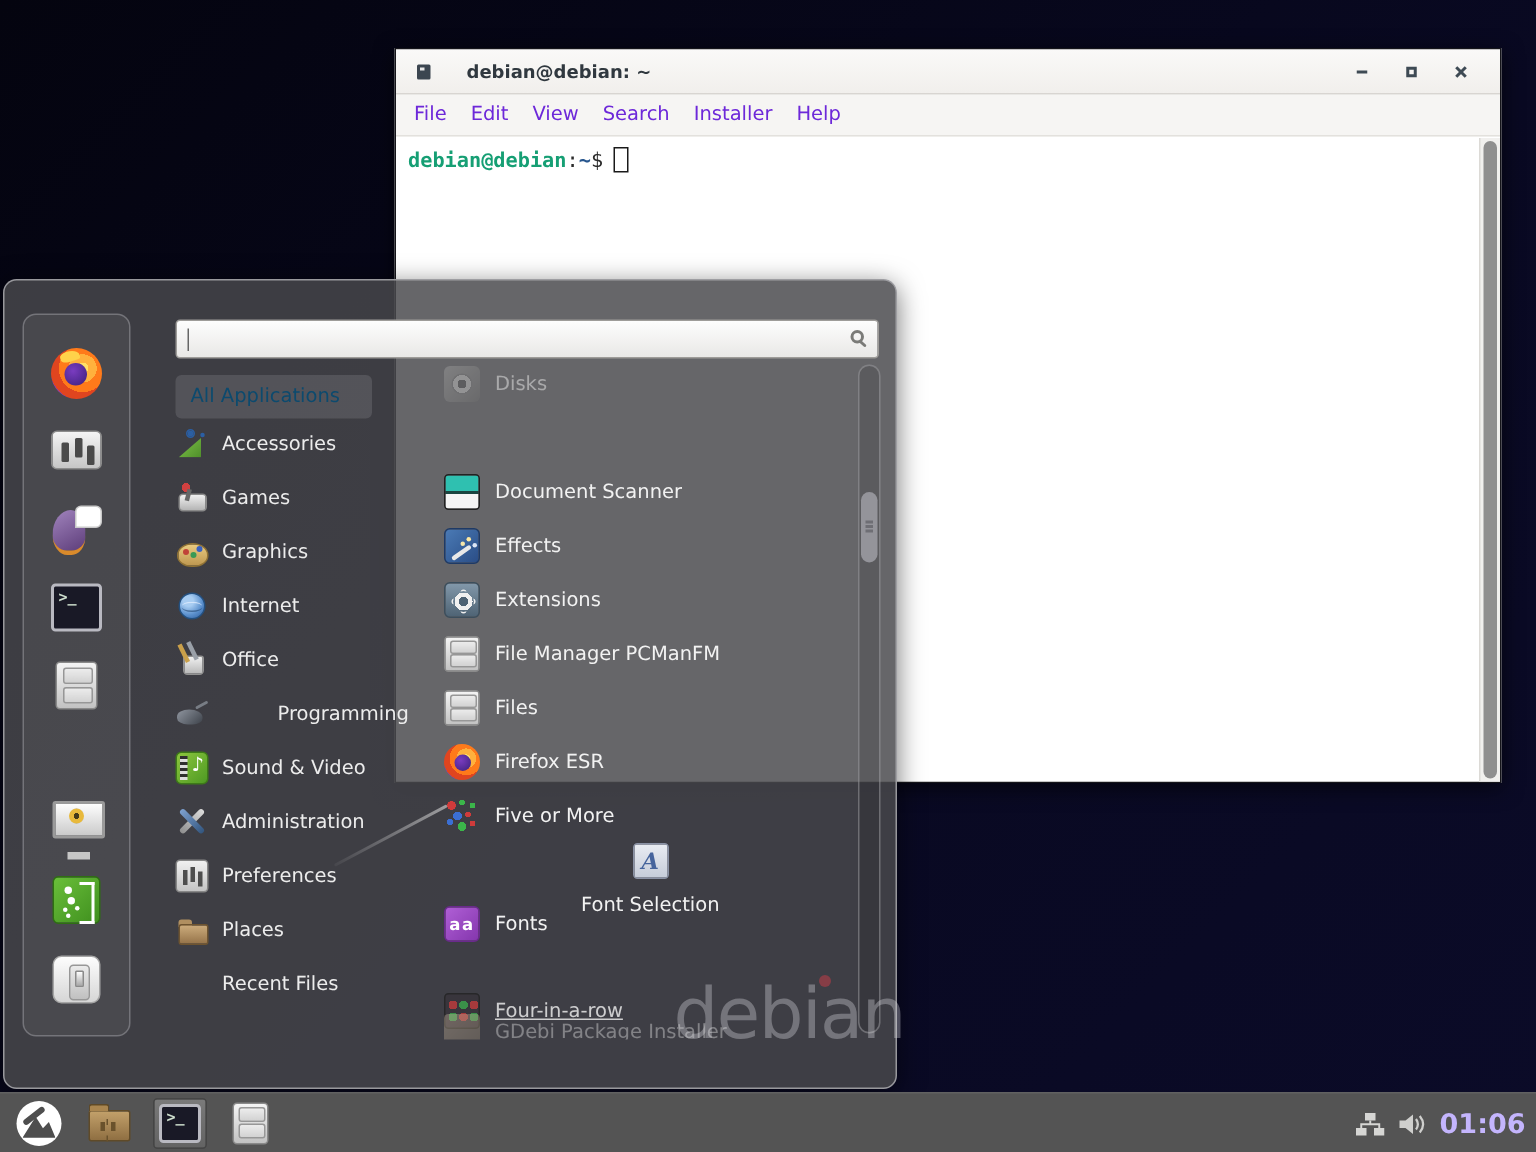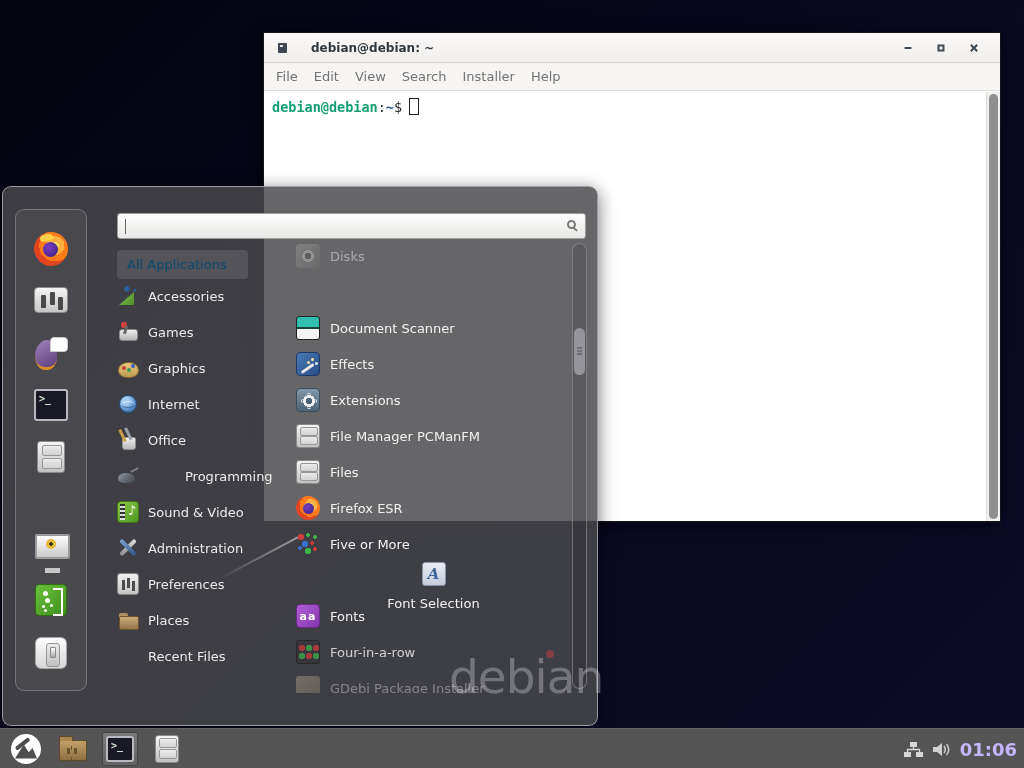--- a/index.html
+++ b/index.html
@@ -22,21 +22,21 @@
   .winbtns { position:absolute; right:10px; top:0; height:30px; display:flex; }
   .wb { width:33px; height:30px; position:relative; cursor:default; }
   .wb i { position:absolute; left:50%; top:50%; }
   .wb-min i { width:7px; height:2px; background:#3e4a54; transform:translate(-50%,-50%); }
   .wb-max i { width:7px; height:7px; border:2px solid #3e4a54; transform:translate(-50%,-50%); }
   .wb-close i, .wb-close b { position:absolute; left:50%; top:50%; width:9px; height:2px; background:#3e4a54; }
   .wb-close i { transform:translate(-50%,-50%) rotate(45deg); }
   .wb-close b { transform:translate(-50%,-50%) rotate(-45deg); }
   .menubar { height:28px; background:#f6f5f3; border-bottom:1px solid #e3e1dd;
              display:flex; align-items:center; padding-left:4px; }
-  .menubar span { font-size:13px; color:#737373; padding:3px 8px; }
+  .menubar span { font-size:13px; color:#6d28d9; padding:3px 8px; }
   .term-body { position:absolute; left:0; top:59px; right:0; bottom:0; background:#fff;
                font-family:"DejaVu Sans Mono", monospace; font-size:13.5px; padding:6px 8px; }
   .prompt b.uh { color:#169f74; font-weight:bold; }
   .prompt .sep { color:#2b2b2b; }
   .prompt b.path { color:#27568e; font-weight:bold; }
   .prompt .sym { color:#2b2b2b; }
   .term-cursor { display:inline-block; width:10px; height:17px; border:1.5px solid #1a1a1a;
                  vertical-align:text-bottom; margin-left:7px; }
   .term-scroll { position:absolute; right:0; top:59px; bottom:0; width:14px;
                  background:#f1f0ee; border-left:1px solid #dcdad6; }
@@ -418,21 +418,21 @@
           <span>Five or More</span>
         </div>
         <div class="app-row" style="top: 321px; flex-direction: column;">
           <span class="app-ic ap-font-selection"></span>
           <span>Font Selection</span>
         </div>
         <div class="app-row" style="top: 357px;">
           <span class="app-ic ap-fonts"></span>
           <span>Fonts</span>
         </div>
-        <div class="app-row dim2" style="top: 393px;">
+        <div class="app-row dim2" style="top: 415px; text-decoration: underline;">
           <span class="app-ic ap-four-in-a-row"></span>
           <span>Four-in-a-row</span>
         </div>
         <div class="app-row dim3" style="top: 429px;">
           <span class="app-ic ap-gdebi"></span>
           <span>GDebi Package Installer</span>
         </div>
       </div>
 
     <div class="menu-scroll">

